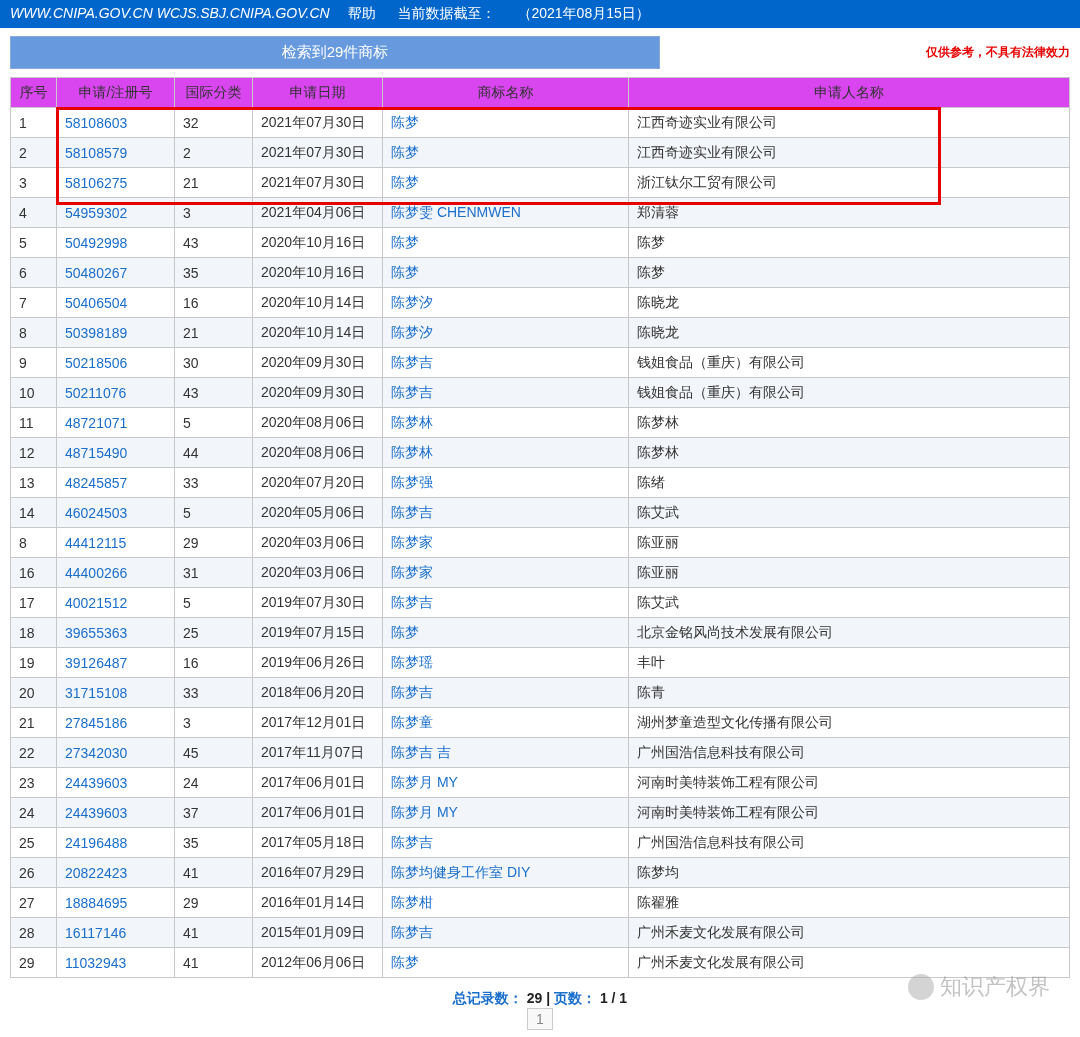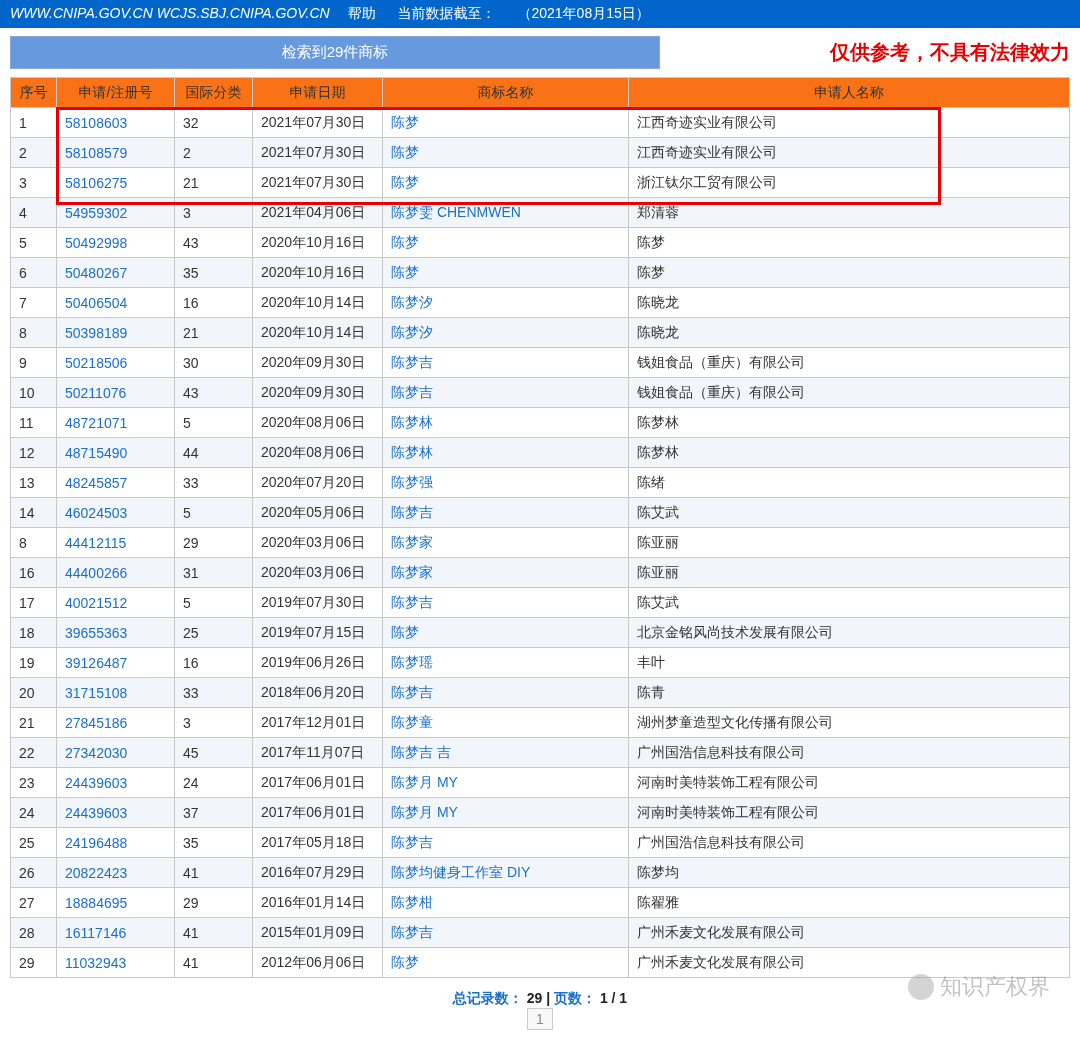--- a/index.html
+++ b/index.html
@@ -32,36 +32,36 @@
   padding: 6px 16px;
   width: 650px;
   border: 1px solid #88aadd;
   font-size: 15px;
 }
 .disclaimer {
   color: #e60000;
   font-weight: bold;
   flex: 1;
   text-align: right;
-  font-size: 20px;
+  font-size: 12px;
 }
 table {
   border-collapse: collapse;
   width: calc(100% - 20px);
   margin: 0 10px;
 }
 th, td {
   border: 1px solid #c8c8c8;
   padding: 5px 8px;
   text-align: left;
   font-size: 14px;
   height: 30px;
 }
 th {
-  background: #f97316;
+  background: #d946ef;
   text-align: center;
   font-weight: normal;
   color: #333;
 }
 tbody tr:nth-child(even) { background: #f2f5f9; }
 .link { color: #1a6fcc; cursor: pointer; }
 .col-seq { width: 46px; }
 .col-reg { width: 118px; }
 .col-cls { width: 78px; }
 .col-date { width: 130px; }

